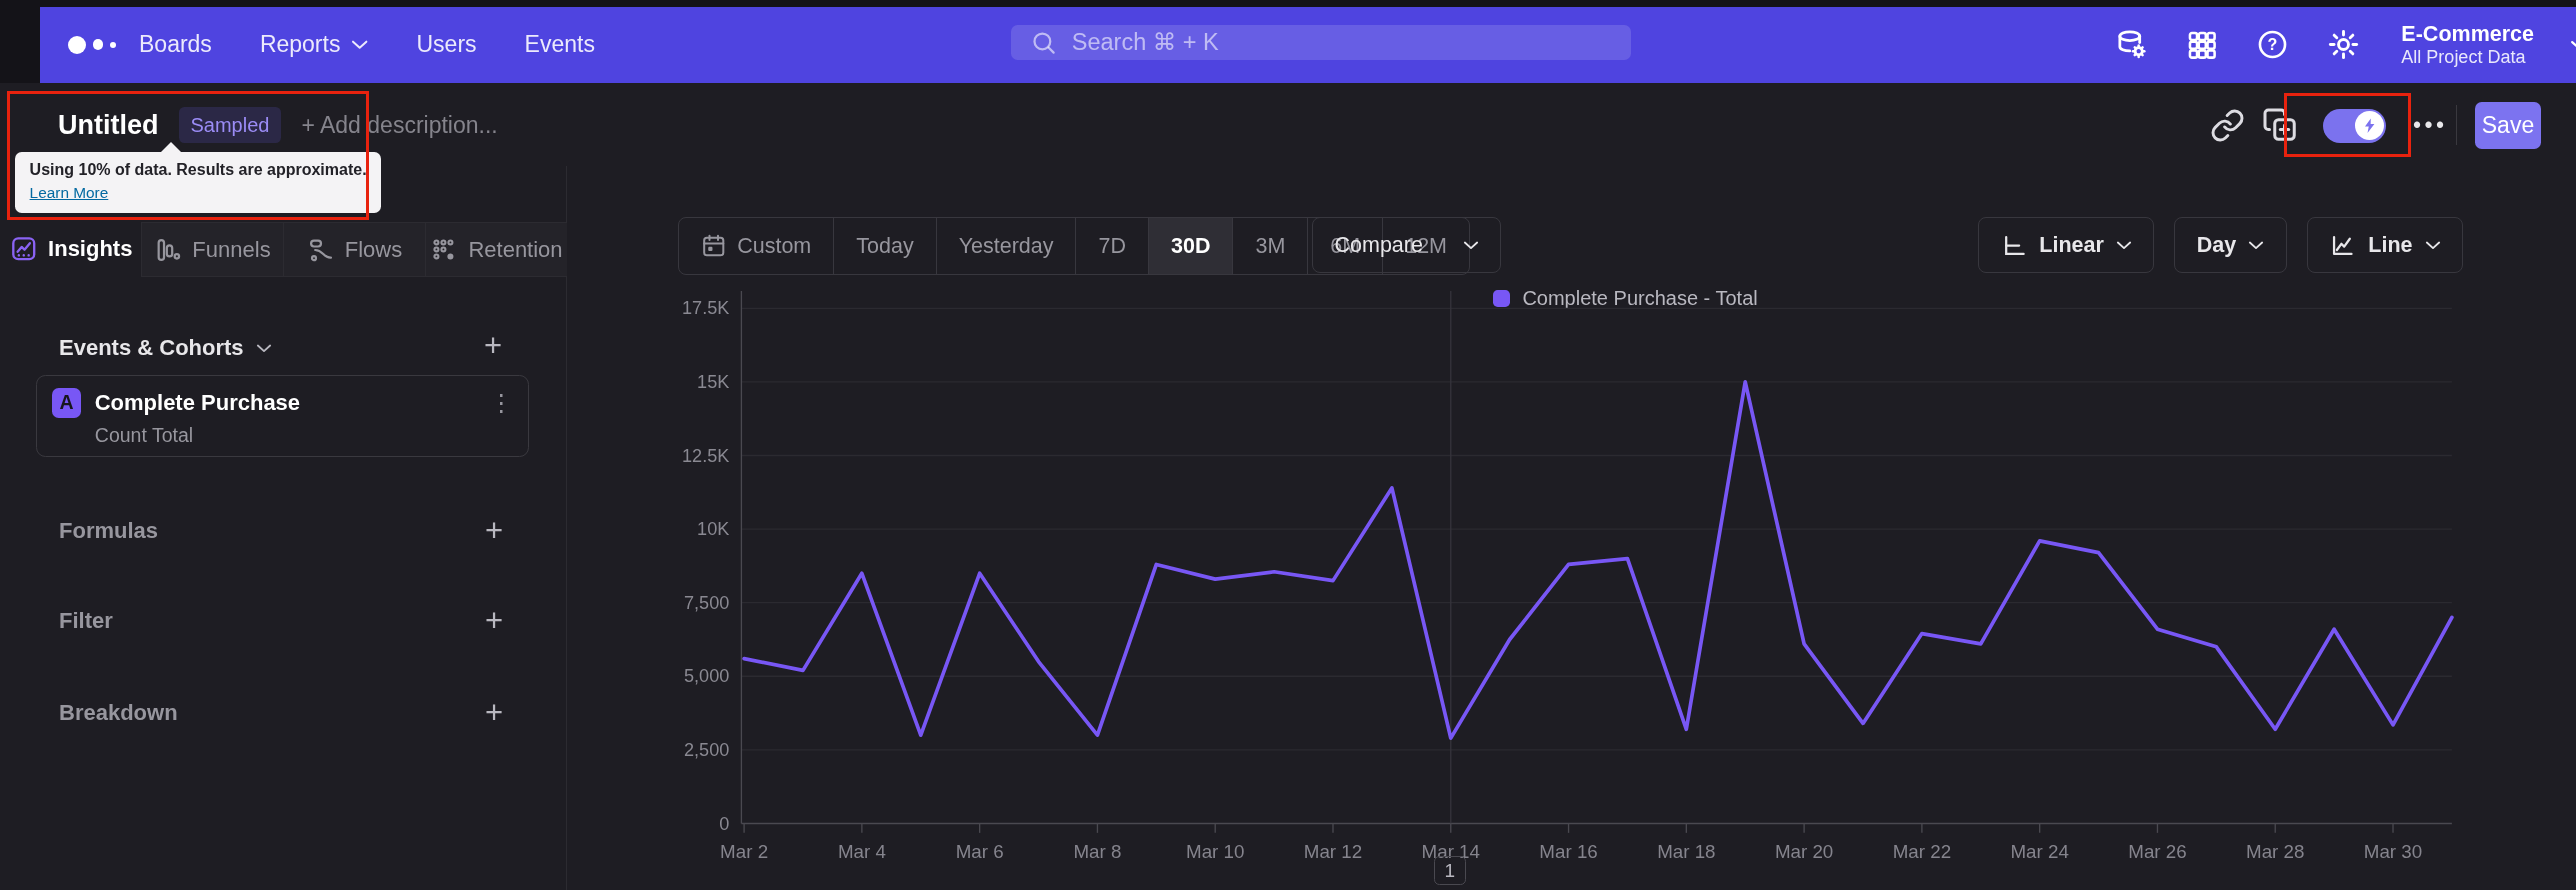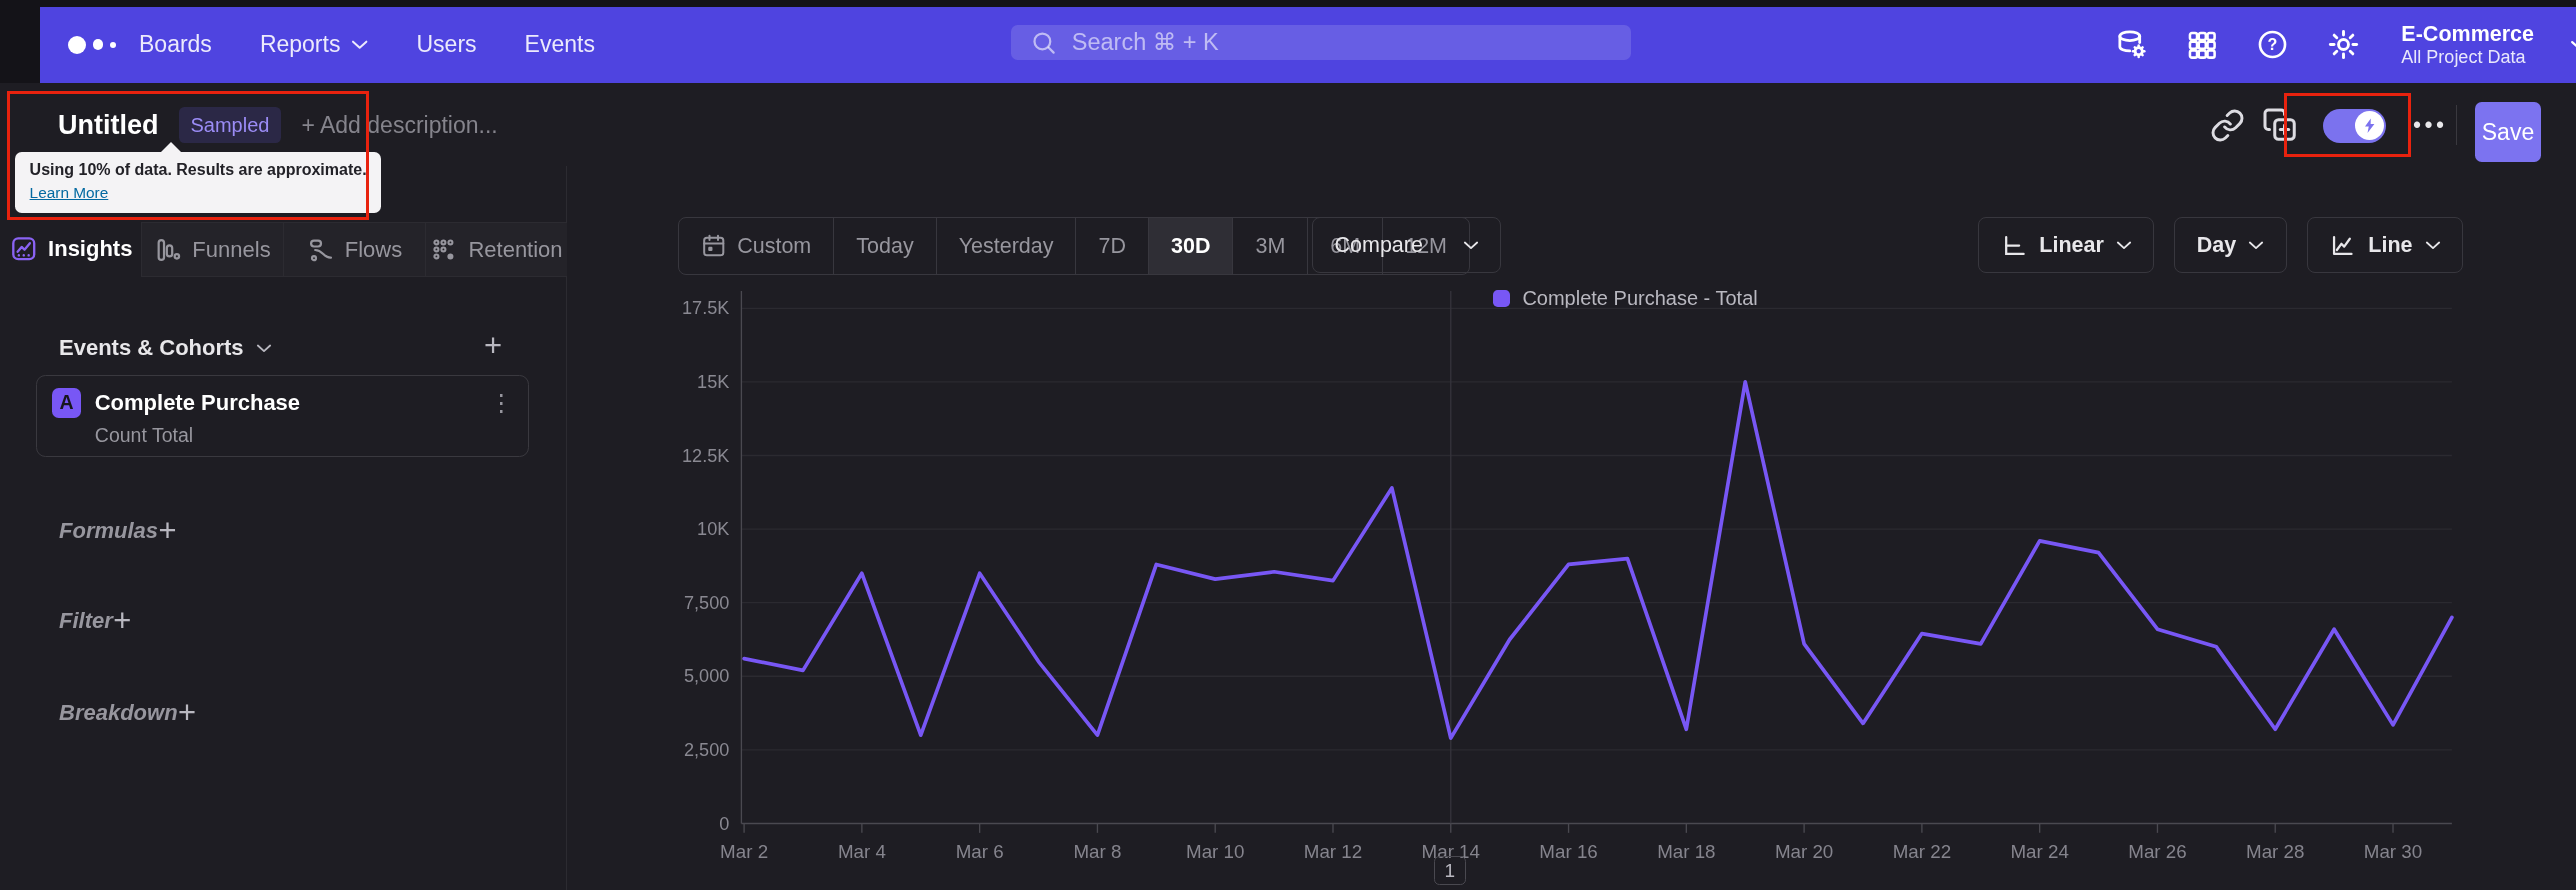--- a/index.html
+++ b/index.html
@@ -30,21 +30,21 @@
   .bar2{position:absolute;left:0;top:83px;width:100%;height:84px;background:var(--bg,#1e1d23);border-bottom:1.3px solid #2c2b31;box-sizing:border-box;}
   .bar2-left{position:absolute;left:58px;top:0;height:84px;display:flex;align-items:center;gap:20px;}
   .doc-title{font-size:27px;font-weight:700;color:#fff;}
   .badge{font-size:20px;color:var(--badge,#9b8cf5);background:#2b2846;border-radius:5.4px;padding:6.7px 12px;cursor:pointer;}
   .add-desc{font-size:23px;color:#85848c;cursor:text;}
   .b2icon{position:absolute;top:0;height:84px;display:flex;align-items:center;color:#dddce2;cursor:pointer;}
   .toggle{position:absolute;left:2323px;top:25.5px;width:63px;height:34px;border-radius:17px;background:var(--toggle,#7b72ee);cursor:pointer;}
   .toggle .knob{position:absolute;right:2px;top:2px;width:29.5px;height:29.5px;border-radius:50%;background:#fff;display:flex;align-items:center;justify-content:center;}
   .dots3{position:absolute;left:2413px;top:0;height:84px;display:flex;align-items:center;font-size:23px;letter-spacing:3.4px;color:#e8e7ea;cursor:pointer;}
   .vdiv{position:absolute;left:2456px;top:22px;width:1.3px;height:40px;background:#3a393f;}
-  .save-btn{position:absolute;left:2475px;top:19px;width:66px;height:60px;background:var(--save,#7c73f0);color:#fff;
+  .save-btn{position:absolute;left:2475px;top:19px;width:66px;height:47px;background:var(--save,#7c73f0);color:#fff;
     font-size:23px;border:none;border-radius:6.7px;cursor:pointer;font-family:inherit;}
   
   .redbox{position:absolute;border:3.4px solid var(--annotation,#e8220e);z-index:9;pointer-events:none;box-sizing:border-box;}
   .redbox1{left:6.7px;top:91px;width:362px;height:129px;}
   .redbox2{left:2284px;top:93px;width:127px;height:64px;}
   .tooltip{position:absolute;left:14.8px;top:152px;background:#f4f3f5;border-radius:6.7px;padding:9.4px 14.8px 10.7px 14.8px;
     z-index:8;color:#232228;white-space:nowrap;}
   .tooltip::before{content:"";position:absolute;top:-10px;left:146px;border:10.7px solid transparent;border-bottom:10.7px solid #f4f3f5;border-top:0;}
   .tooltip .t1{font-size:16px;font-weight:700;}
   .tooltip .t2{font-size:15.4px;color:#0369a1;text-decoration:underline;margin-top:4.7px;display:inline-block;cursor:pointer;}
@@ -61,22 +61,22 @@
   .plus{color:#b9b8c0;font-size:31px;font-weight:300;line-height:1;cursor:pointer;}
   .plus-abs{position:absolute;right:64px;}
   .event-card{position:absolute;left:36px;top:209px;width:493px;height:82px;border:1.3px solid #3a393f;border-radius:9.4px;
     box-sizing:border-box;padding:12px 14.8px;cursor:pointer;}
   .ecrow{display:flex;align-items:center;gap:13.4px;}
   .abadge{width:29.5px;height:29.5px;border-radius:6.7px;background:var(--accent,#7857f5);color:#17161c;
     font-size:19.5px;font-weight:700;display:flex;align-items:center;justify-content:center;}
   .ename{font-size:22px;font-weight:600;color:#fff;}
   .kebab{margin-left:auto;font-size:24px;color:#97969e;cursor:pointer;line-height:1;}
   .emetric{font-size:19.5px;color:#97969e;margin:6.7px 0 0 43px;}
-  .group-row{position:absolute;left:59px;width:444px;display:flex;align-items:center;
-    font-size:22px;font-weight:700;color:#97969e;font-style:italic;}
+  .group-row{position:absolute;left:59px;width:444px;display:flex;align-items:center;justify-content:space-between;
+    font-size:22px;font-weight:700;color:#97969e;}
   
   .main{position:absolute;left:567px;top:0;right:0;height:100%;}
   .seg{position:absolute;left:111px;top:51px;height:56px;display:flex;border:1.3px solid #38373e;border-radius:8px;overflow:hidden;}
   .seg .sbtn{font-size:21.5px;color:#97969e;padding:0 22px;border:none;border-left:1.3px solid #38373e;background:transparent;
     display:flex;align-items:center;gap:10.7px;cursor:pointer;font-family:inherit;height:100%;}
   .seg .sbtn:first-child{border-left:none;}
   .seg .sbtn.active{background:#2f2e35;color:#fff;font-weight:600;}
   .pillbtn{height:56px;border:1.3px solid #38373e;border-radius:8px;background:transparent;color:#e8e7ea;
     font-size:21.5px;display:flex;align-items:center;gap:12px;padding:0 21.5px;cursor:pointer;font-family:inherit;box-sizing:border-box;}
   .compare{position:absolute;left:745px;top:51px;font-weight:400;gap:40px;}

